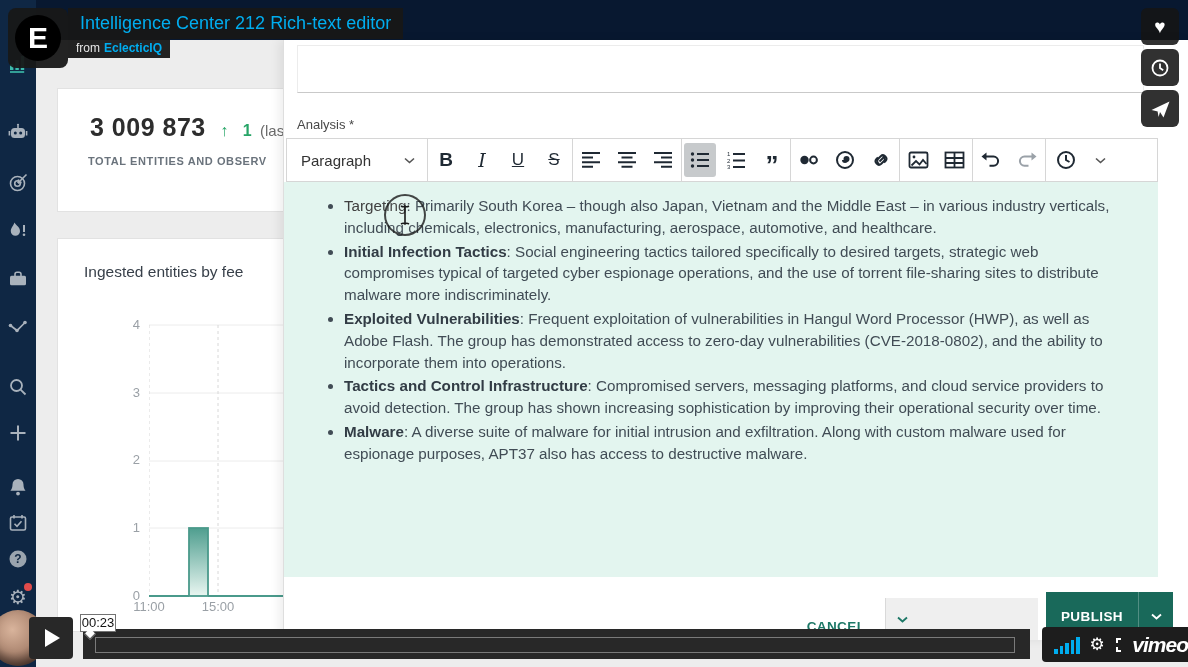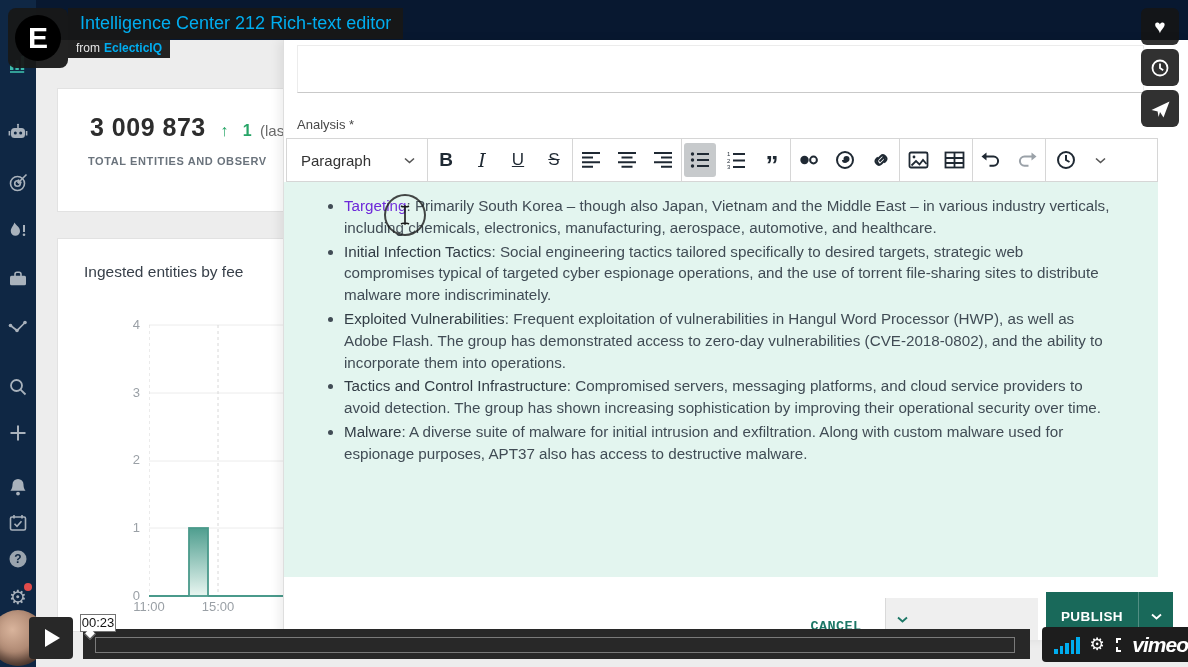--- a/index.html
+++ b/index.html
@@ -44,24 +44,24 @@
   .glyph-b{font-size:19px;font-weight:bold;}
   .glyph-i{font-size:19px;font-style:italic;font-family:"DejaVu Serif","Liberation Serif",serif;}
   .glyph-u{font-size:17px;text-decoration:underline;}
   .glyph-s{font-size:17px;text-decoration:line-through;}
   .glyph-q{font-size:26px;font-weight:bold;line-height:10px;margin-top:10px;}
 
   .content{position:absolute;left:0;top:142px;width:874px;height:395px;background:#e3f5ef;}
   .content ul{margin:13px 46px 0 0;padding-left:60px;}
   .content li{font-size:15.2px;line-height:21.8px;color:#414c55;margin-bottom:2px;}
   .content li::marker{color:#414c55;}
-  .lead{font-weight:normal;color:#323c45;}
-  .lead.plain{font-weight:normal;color:#6d28d9;}
-
-  .cancel-btn{position:absolute;left:512px;top:566px;width:80px;height:42px;line-height:42px;text-align:center;font-size:13.5px;font-weight:bold;letter-spacing:.4px;color:#1d7867;font-family:Liberation Mono, monospace;}
+  .lead{font-weight:bold;color:#323c45;}
+  .lead.plain{font-weight:normal;color:#404040;}
+
+  .cancel-btn{position:absolute;left:512px;top:566px;width:80px;height:42px;line-height:42px;text-align:center;font-size:13.5px;font-weight:bold;letter-spacing:.4px;color:#1d7867;}
   .save-btn{position:absolute;left:601px;top:558px;width:153px;height:42px;background:#efefef;display:flex;align-items:stretch;color:#1d7867;font-size:13.5px;font-weight:bold;letter-spacing:.4px;}
   .save-btn .txt{flex:1;display:flex;align-items:center;justify-content:center;}
   .save-btn .chev{width:33px;display:flex;align-items:center;justify-content:center;border-left:1px solid #d9d9d9;}
   .publish-btn{position:absolute;left:762px;top:552px;width:127px;height:48px;background:#19695a;display:flex;align-items:stretch;color:#fff;font-size:13.5px;font-weight:bold;letter-spacing:.4px;}
   .publish-btn .txt{flex:1;display:flex;align-items:center;justify-content:center;}
   .publish-btn .chev{width:34px;display:flex;align-items:center;justify-content:center;border-left:1px solid rgba(255,255,255,.25);}
 
   
   .ov{z-index:10;}
   .avatar-box{left:8px;top:8px;width:60px;height:60px;background:rgba(24,24,24,.95);border-radius:8px;display:flex;align-items:center;justify-content:center;}

